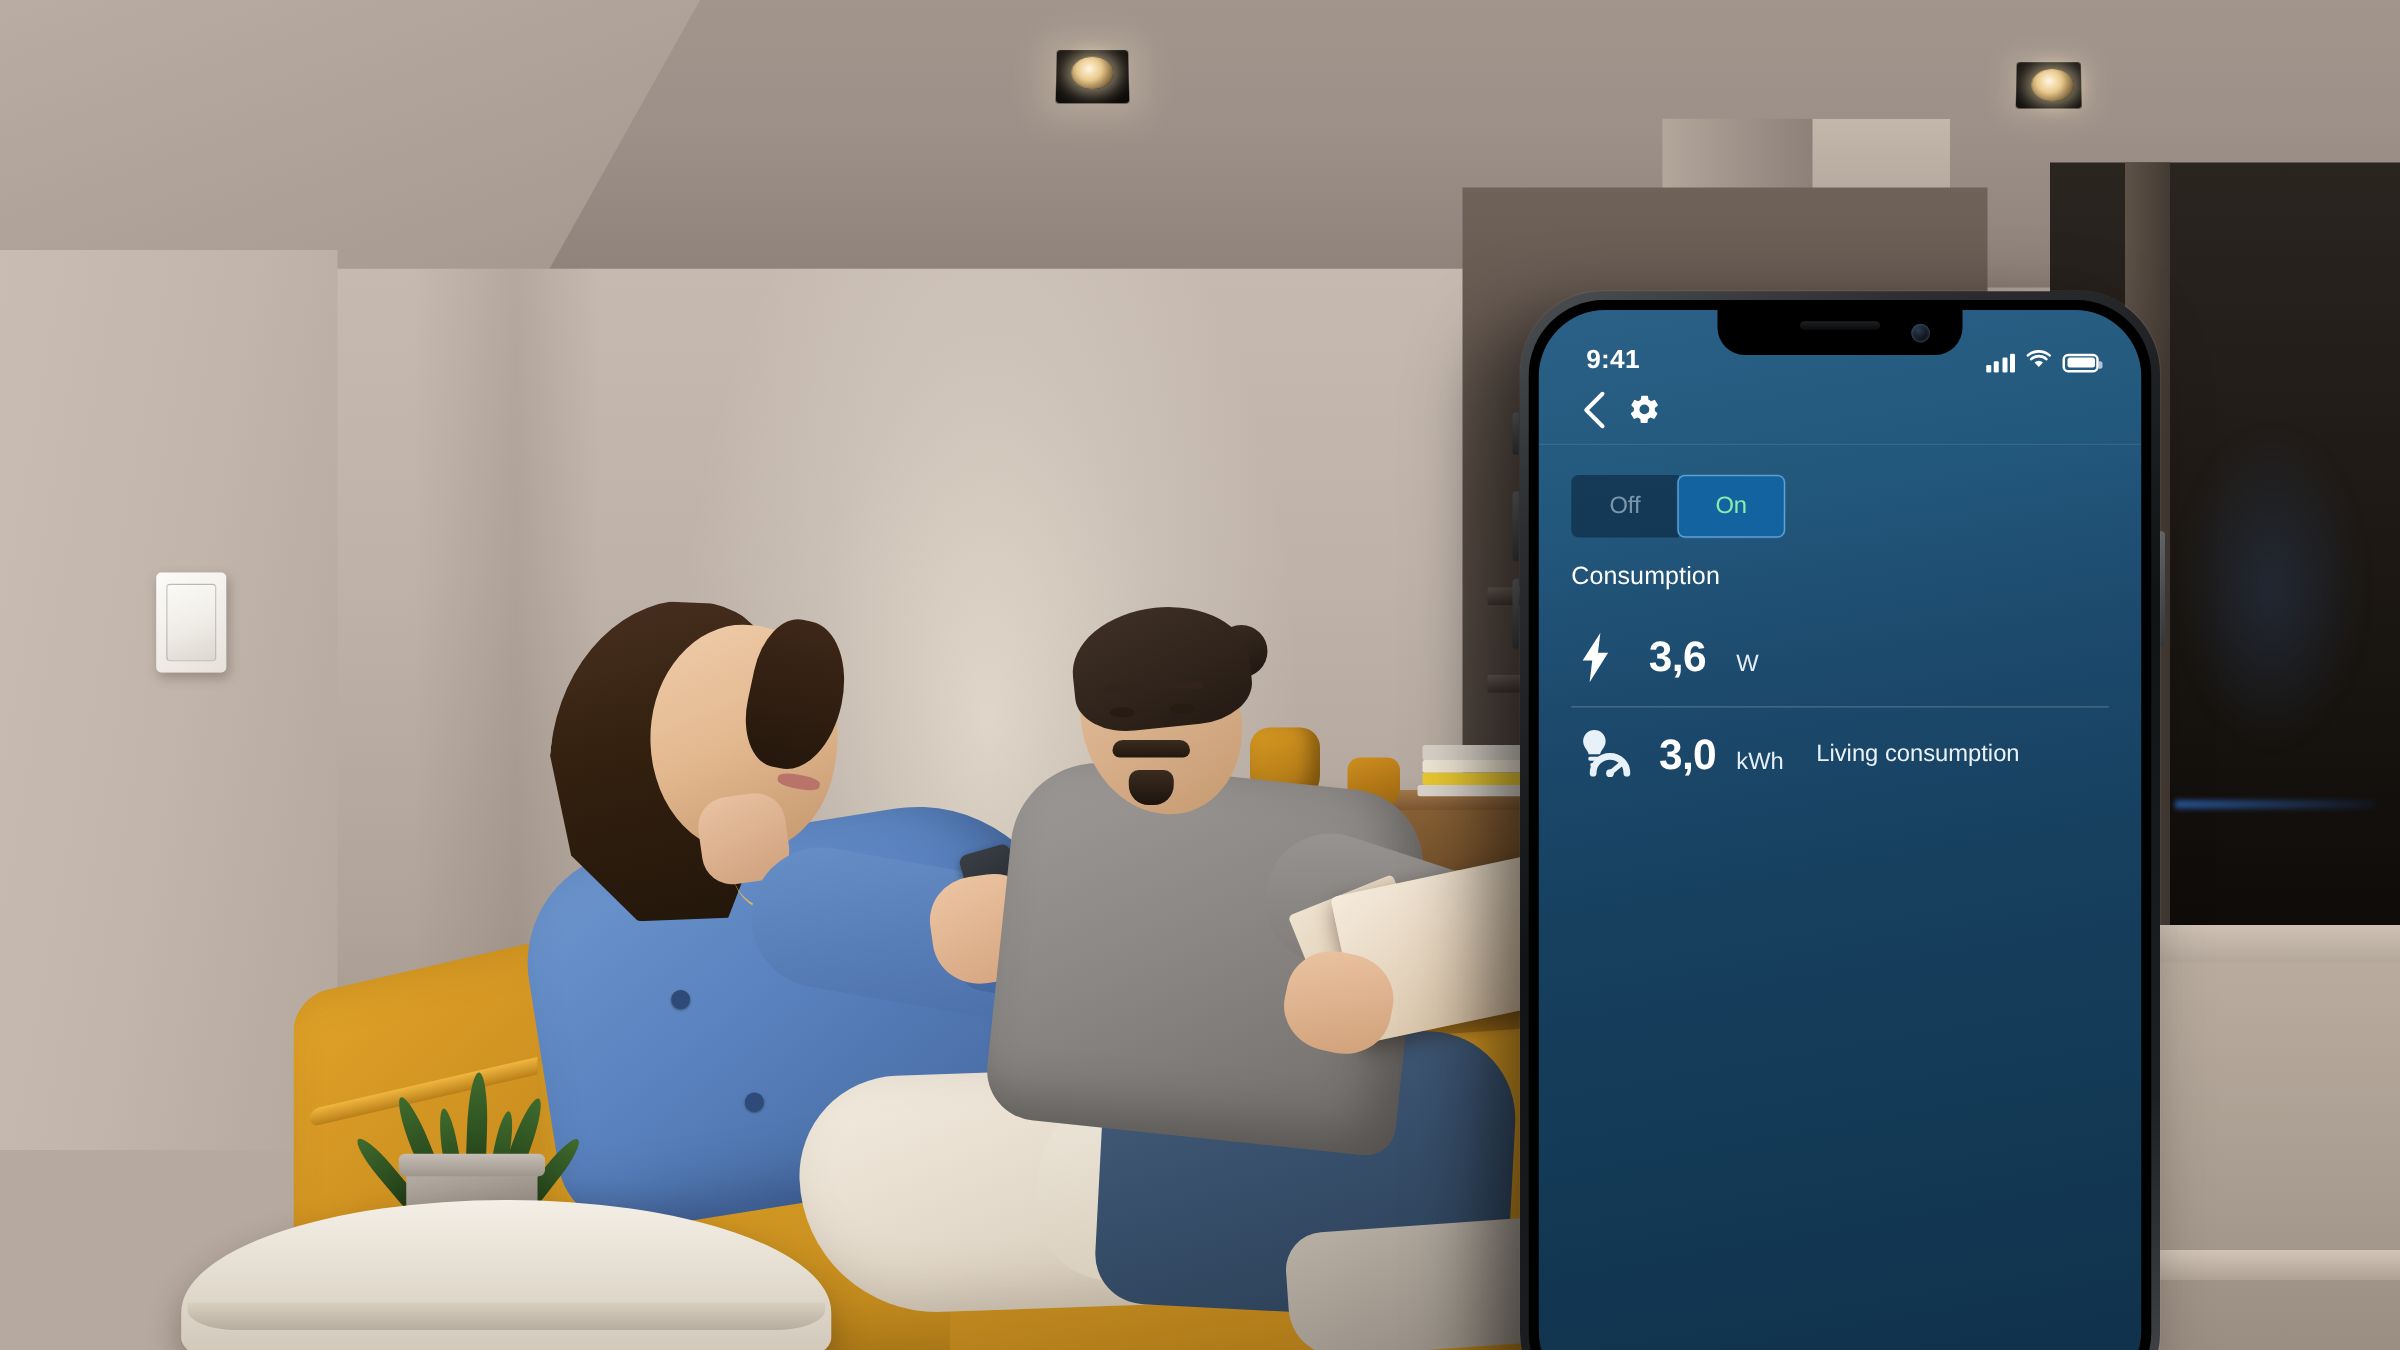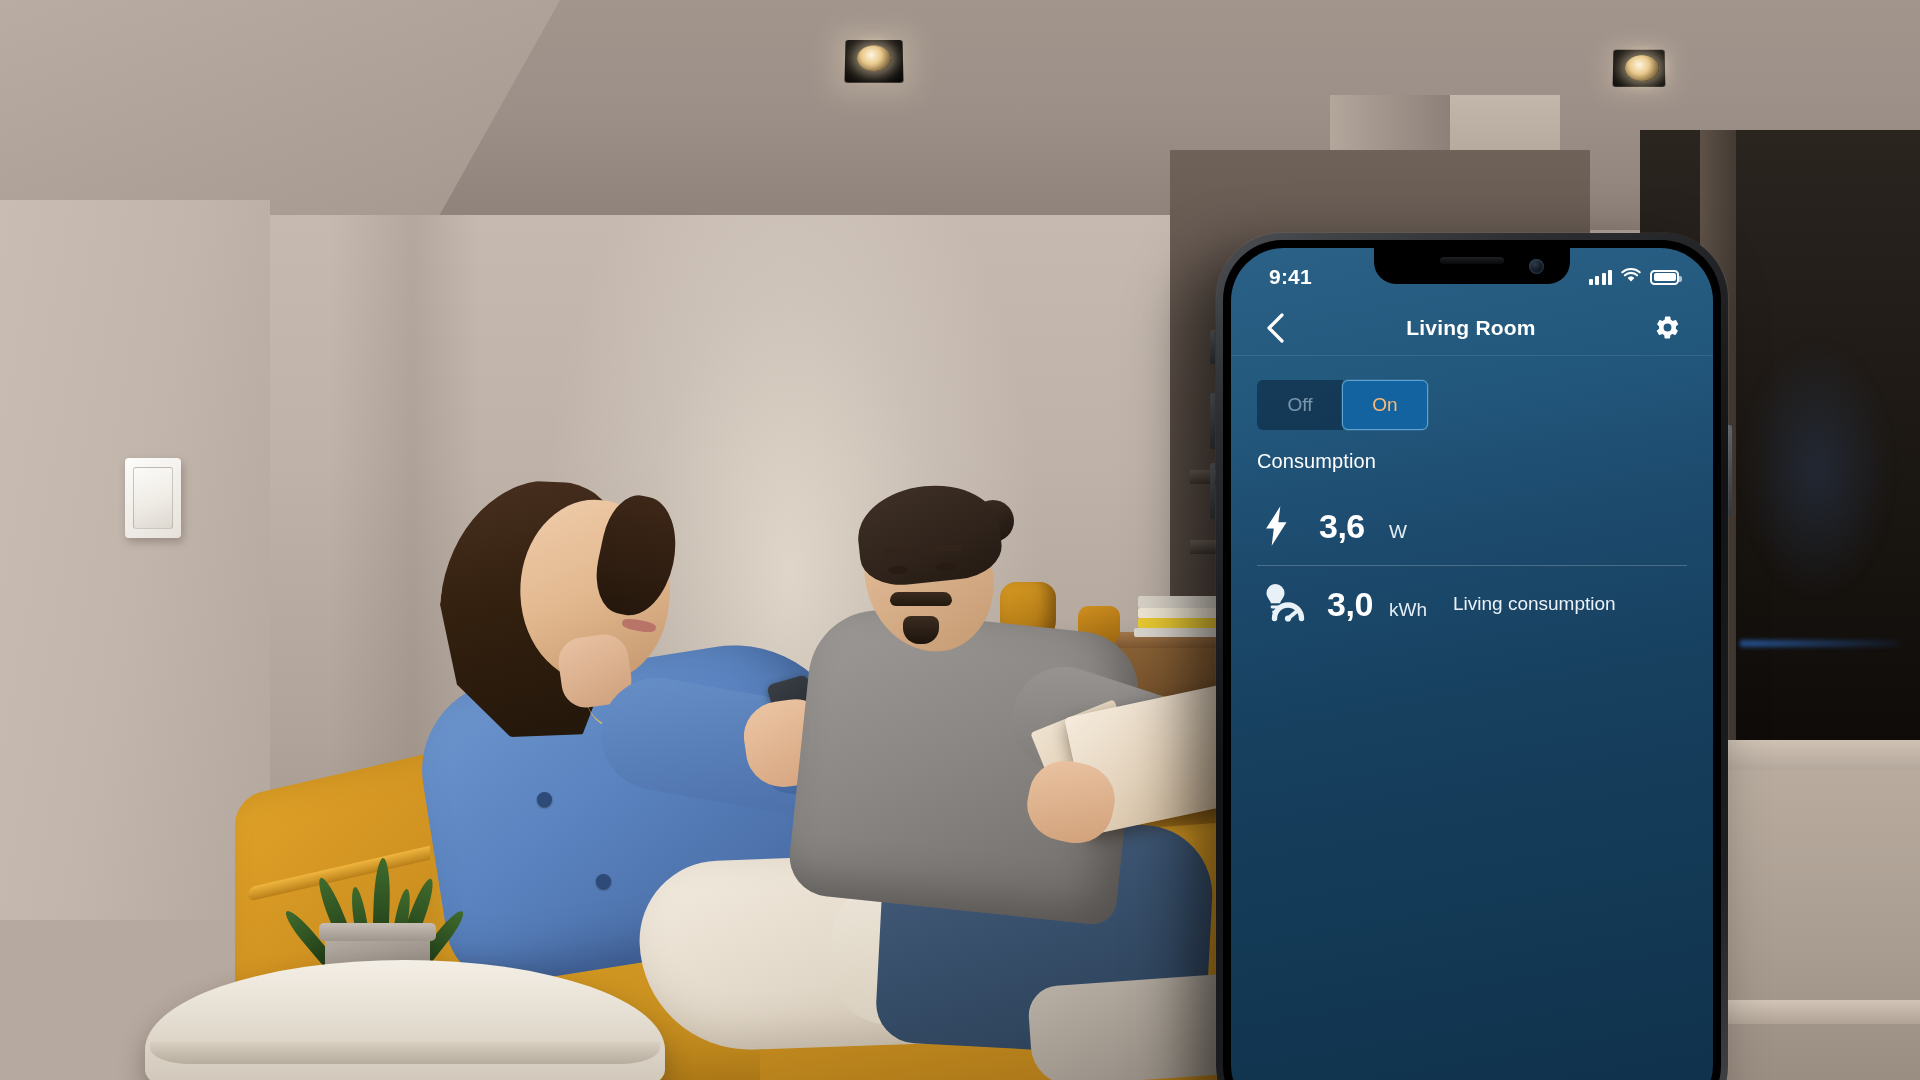--- a/index.html
+++ b/index.html
@@ -388,21 +388,21 @@
   }
   .notch-cam {
     position:absolute; right:26px; top:11px; width:15px; height:15px;
     border-radius:50%; background:radial-gradient(circle at 38% 34%, #2c3b4c 0%, #0d1218 60%, #05070a 100%);
     box-shadow:inset 0 0 3px rgba(120,170,220,0.55);
   }
 
   
   .statusbar {
     position:absolute; top:0; left:0; right:0; height:52px;
-    display:flex; align-items:center; justify-content:space-between;
+    display:flex; align-items:flex-end; justify-content:space-between;
     padding:6px 34px 0 38px; color:#fff; z-index:5;
   }
   .status-time { font-size:21px; font-weight:700; letter-spacing:.2px; }
   .status-icons { display:flex; align-items:center; gap:9px; }
   .signal { display:flex; align-items:flex-end; gap:2.5px; height:15px; }
   .signal i { display:block; width:4px; background:#fff; border-radius:1px; }
   .signal i:nth-child(1){height:6px;} .signal i:nth-child(2){height:9px;}
   .signal i:nth-child(3){height:12px;} .signal i:nth-child(4){height:15px;}
   .battery {
     width:29px; height:15px; border:2px solid #fff; border-radius:4.5px;
@@ -438,21 +438,21 @@
     width:86px; height:50px; display:flex; align-items:center; justify-content:center;
     font-size:19px; cursor:pointer;
   }
   .seg-off {
     background:rgba(8,32,54,0.55);
     color:rgba(210,226,240,0.55);
     border-radius:6px 0 0 6px;
   }
   .seg-on {
     background:#1263a0;
-    color:#fdba74;
+    color:#86efac;
     border:1.5px solid #5fa3d4;
     border-radius:6px;
     margin-left:-1px;
     box-shadow:0 0 0 0.5px rgba(120,180,225,.35);
   }
 
   .metric {
     display:flex; align-items:center; padding:16px 4px 18px 4px;
   }
   .metric + .metric { border-top:1px solid rgba(255,255,255,0.22);text-align:center; }
@@ -631,21 +631,20 @@
               </span>
           </div>
         </div>
 
         <div class="navbar">
           <div class="nav-back">
             <svg width="20" height="32" viewBox="0 0 20 32">
               <path d="M17 3 L4 16 L17 29" stroke="#fff" stroke-width="3.2" fill="none" stroke-linecap="round" stroke-linejoin="round"></path>
             </svg>
           </div>
-          <div class="nav-title">Living Room</div>
           <div class="nav-gear">
             <svg width="27" height="27" viewBox="0 0 24 24">
               <path fill="#fff" d="M19.4 13a7.8 7.8 0 0 0 .06-1 7.8 7.8 0 0 0-.06-1l2-1.6a.5.5 0 0 0 .12-.62l-1.9-3.3a.5.5 0 0 0-.6-.22l-2.36.95a7.3 7.3 0 0 0-1.73-1l-.36-2.5a.5.5 0 0 0-.49-.42h-3.8a.5.5 0 0 0-.49.42l-.36 2.5c-.63.26-1.2.6-1.73 1l-2.36-.95a.5.5 0 0 0-.6.22l-1.9 3.3a.5.5 0 0 0 .12.62L4.6 11a7.8 7.8 0 0 0 0 2l-2 1.6a.5.5 0 0 0-.12.62l1.9 3.3c.12.22.38.3.6.22l2.36-.95c.53.4 1.1.74 1.73 1l.36 2.5c.04.24.25.42.49.42h3.8c.24 0 .45-.18.49-.42l.36-2.5c.63-.26 1.2-.6 1.73-1l2.36.95c.22.08.48 0 .6-.22l1.9-3.3a.5.5 0 0 0-.12-.62zM12 15.5A3.5 3.5 0 1 1 15.5 12 3.5 3.5 0 0 1 12 15.5z"></path>
             </svg>
           </div>
         </div>
 
         <div class="content">
 
 

